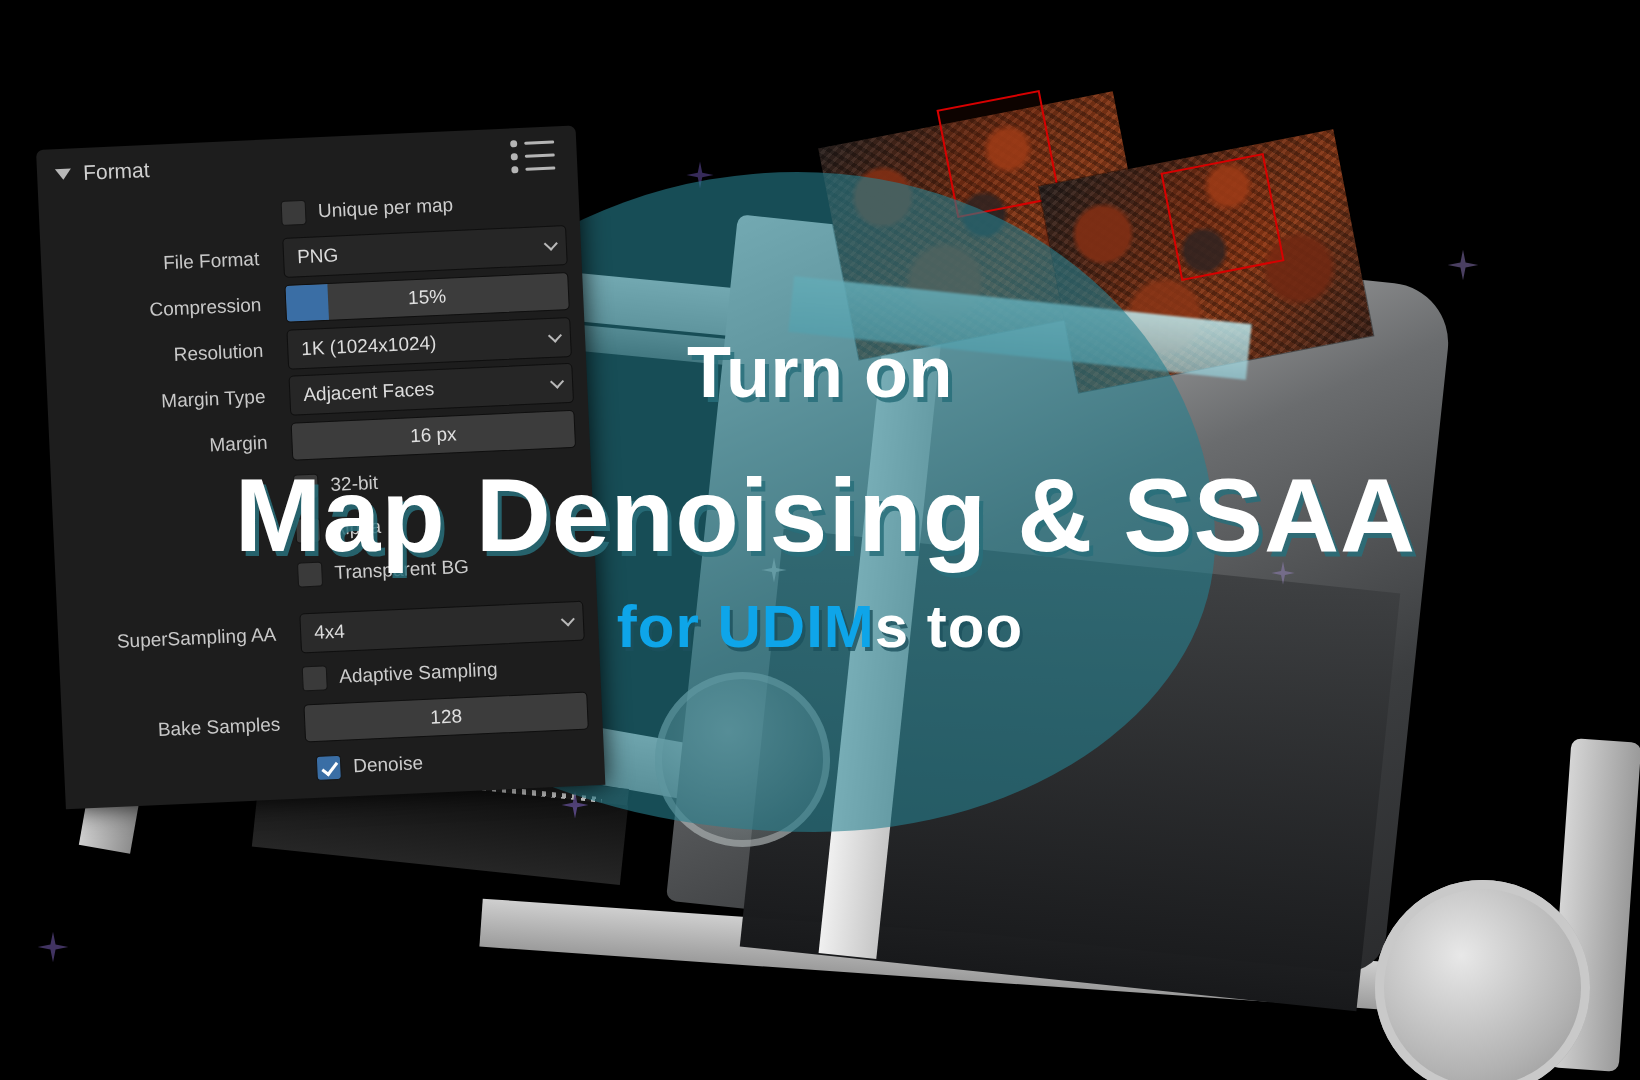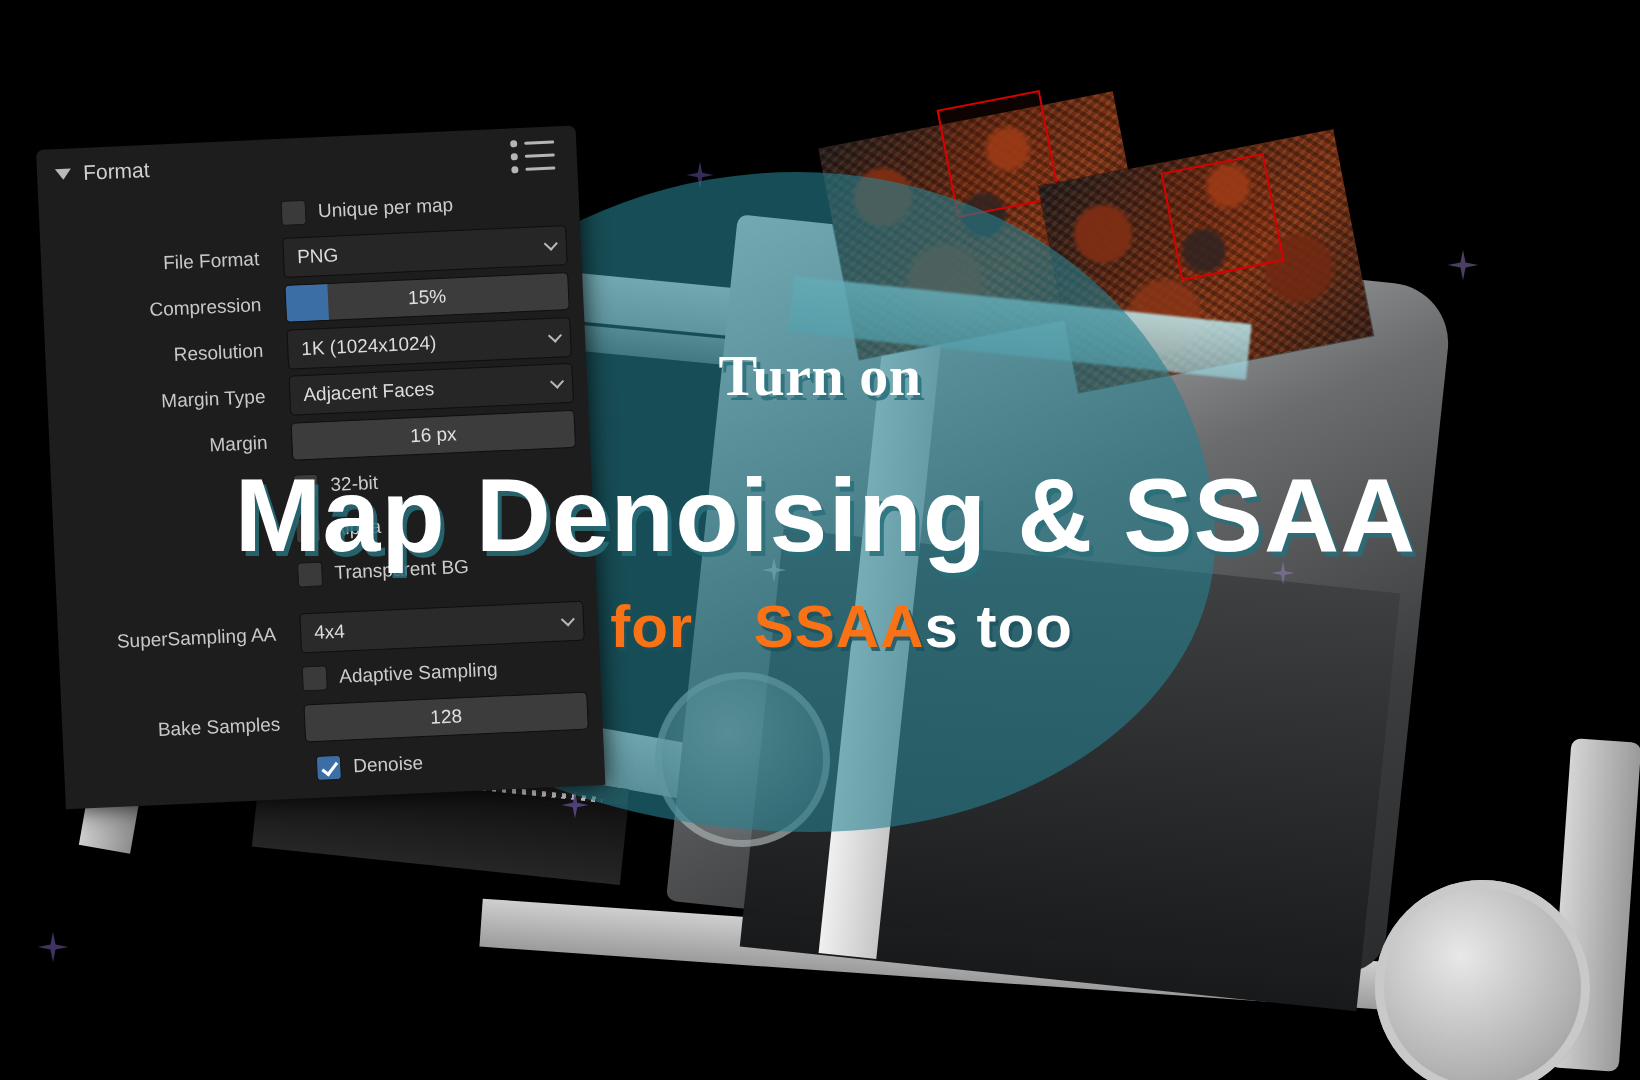--- a/index.html
+++ b/index.html
@@ -180,27 +180,27 @@
   
   .headline {
     position: absolute;
     width: 1640px;
     text-align: center;
     font-weight: bold;
     color: #ffffff;
     letter-spacing: 0.5px;
     text-shadow: 4px 5px 0 rgba(40,110,122,.85);
   }
-  #hl-1 { top: 342px; font-size: 58px; font-family: Liberation Serif, serif; }
+  #hl-1 { top: 331px; font-size: 72px; }
   #hl-2 { top: 456px; font-size: 104px; letter-spacing: 1px; padding-left: 11px; }
   #hl-3 {
     top: 592px; font-size: 60px; letter-spacing: 1px;
     text-shadow: 3px 4px 0 rgba(28,80,92,.8);
   }
-  .cy { color: #f97316; margin-left: 43px; }
+  .cy { color: #0ea5e9; }
   .wh { color: #ffffff; }
 </style>
 </head>
 <body>
 
 <div id="stage">
 
   <div class="scene">
 
     <div class="mesh" style="left:250px; top:296px; width:1130px; height:48px; transform:rotate(5.5deg); background:linear-gradient(180deg,#e3e3e3,#b4b4b4);"></div>
@@ -402,16 +402,16 @@
 
       </div>
     </div>
   </div>
 
   <div class="headline" id="hl-1">Turn on</div>
 
   <div class="headline" id="hl-2">Map Denoising &amp; SSAA</div>
 
   <div class="headline" id="hl-3">
-    <span class="cy">for </span><span class="cy">SSAA</span><span class="wh">s too</span>
+    <span class="cy">for </span><span class="cy">UDIM</span><span class="wh">s too</span>
   </div>
 
 </div>
 
 </body></html>

